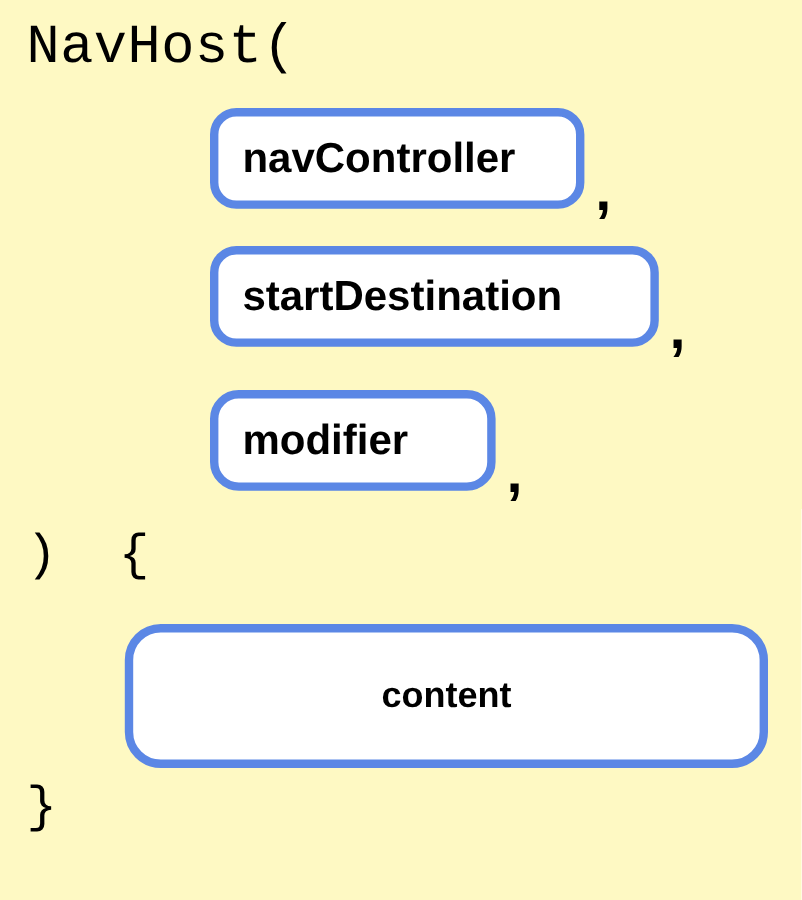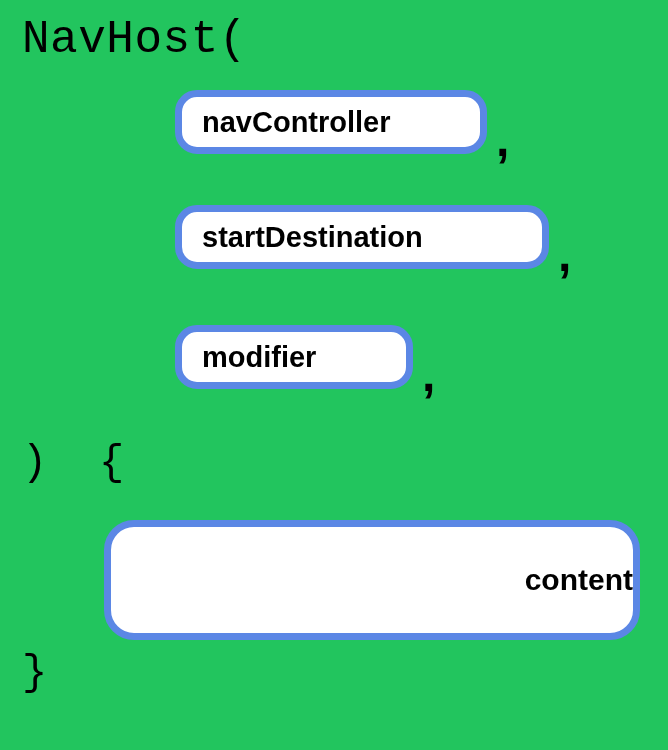--- a/index.html
+++ b/index.html
@@ -72,29 +72,29 @@
     white-space: nowrap;
   }
 
   .pill-label {
     display: block;
     width: 100%;
   }
 
   
   .pill-arg {
-    height: 64px;
+    height: 84px;
     padding: 0 20px;
-    font-size: 29px;
+    font-size: 35px;
     justify-content: flex-start;
   }
 
   #pill-navcontroller { width: 312px; }
   #pill-startdestination { width: 374px; }
-  #pill-modifier { width: 238px; }
+  #pill-modifier { width: 238px; border-radius: 24px; }
 
   
   #pill-content {
     width: 536px;
     height: 120px;
     border-radius: 30px;
     font-size: 30px;
     justify-content: center;
     text-align: center;
   }
@@ -114,21 +114,21 @@
 
   
   #row-navcontroller     { left: 175px; top: 90px; }
   #row-startdestination  { left: 175px; top: 205px; }
   #row-modifier          { left: 175px; top: 325px; }
   #row-content           { left: 104px; top: 520px; }
 </style>
 </head>
 <body>
 
-<div id="canvas" style="background: #22c55e;">
+<div id="canvas" style="background: #fef9c3;">
 
   <div class="code-line" id="line-navhost" style="color: rgb(0, 0, 0);">NavHost(</div>
 
   <div class="param-row" id="row-navcontroller">
     <div class="pill pill-arg" id="pill-navcontroller" style="border-color: rgb(91, 135, 229); color: rgb(0, 0, 0);">
       <span class="pill-label">navController</span>
     </div>
     <span class="comma" style="color: rgb(0, 0, 0);">,</span>
   </div>
 
@@ -142,20 +142,20 @@
   <div class="param-row" id="row-modifier">
     <div class="pill pill-arg" id="pill-modifier" style="border-color: rgb(91, 135, 229); color: rgb(0, 0, 0);">
       <span class="pill-label">modifier</span>
     </div>
     <span class="comma" style="color: rgb(0, 0, 0);">,</span>
   </div>
 
   <div class="code-line" id="line-paren-brace" style="color: rgb(0, 0, 0);">)  {</div>
 
   <div class="param-row" id="row-content">
-    <div class="pill" id="pill-content" style="border-color: rgb(91, 135, 229); color: rgb(0, 0, 0); text-align: right;">
+    <div class="pill" id="pill-content" style="border-color: rgb(91, 135, 229); color: rgb(0, 0, 0);">
       <span class="pill-label">content</span>
     </div>
   </div>
 
   <div class="code-line" id="line-close-brace" style="color: rgb(0, 0, 0);">}</div>
 
 </div>
 
 </body></html>

